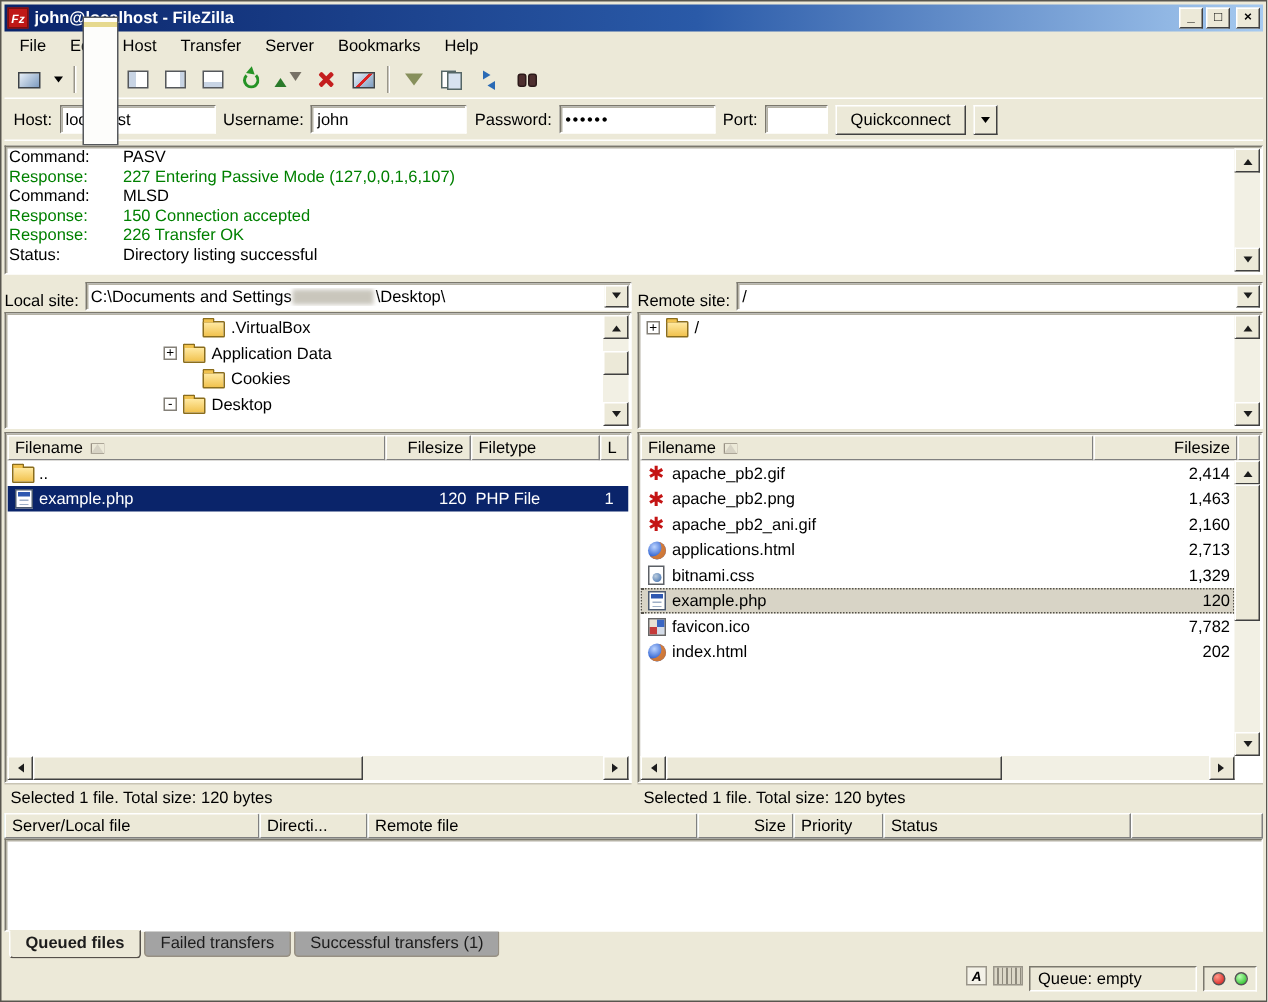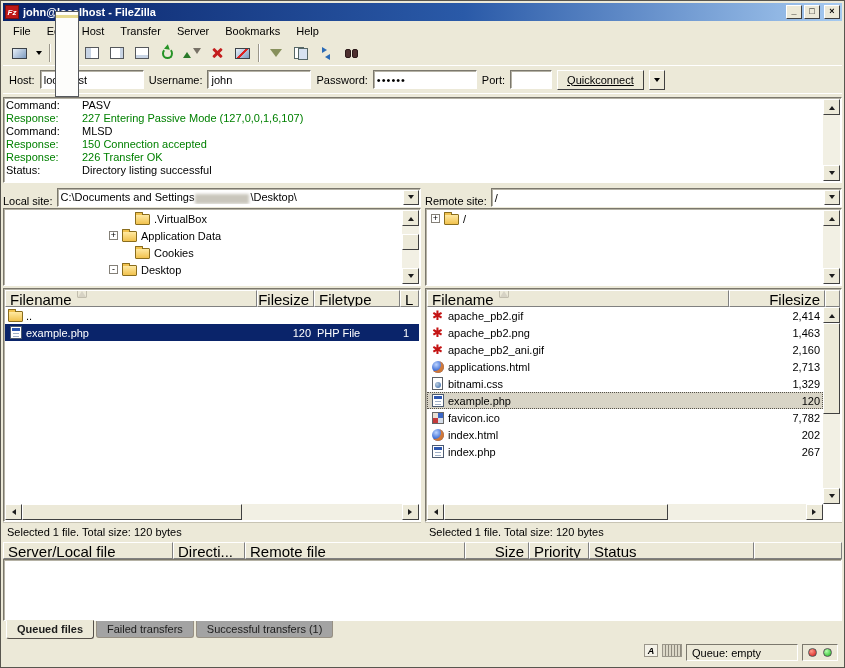--- a/index.html
+++ b/index.html
@@ -54,21 +54,21 @@
 
   
   .quickbar{height:28px;flex:none;display:flex;align-items:center;gap:5px;padding:0 6px;font-size:11px;border-bottom:1px solid #fff;}
   .qlabel{flex:none;}
   .qinput{height:19px;background:#fff;border:1px solid;border-color:#7b786d #fff #fff #7b786d;box-shadow:inset 1px 1px 0 #b5b2a5;font-size:11px;padding:1px 3px;outline:none;}
   .qinput.host{width:104px;}
   .qinput.user{width:104px;}
   .qinput.pass{width:104px;letter-spacing:1px;}
   .qinput.port{width:42px;}
   .qc-btn{height:20px;background:#ece9d8;border:1px solid;border-color:#fff #404040 #404040 #fff;font-size:11px;padding:1px 9px;}
-  .qc-btn span{text-decoration:underline;}
+  .qc-btn span{}
   .qc-caret{width:16px;height:20px;background:#ece9d8;border:1px solid;border-color:#fff #404040 #404040 #fff;display:flex;align-items:center;justify-content:center;}
 
   
   .sunken{background:#fff;border:1px solid;border-color:#7b786d #fff #fff #7b786d;box-shadow:inset 1px 1px 0 #b5b2a5;}
 
   
   .log{flex:none;height:86px;margin:3px 0 2px 0;position:relative;font-size:11px;overflow:hidden;padding:1px 20px 1px 2px;}
   .log-line{display:flex;line-height:13px;white-space:nowrap;}
   .log-label{width:76px;flex:none;}
   .log-line.resp{color:#008000;}
@@ -110,21 +110,21 @@
   .i-php{position:relative;width:12px;height:13px;background:#fff;border:1px solid #4c5a70;}
   .i-php::before{content:"";display:block;height:3px;background:#2f58b0;margin:1px;}
   .i-php::after{content:"";position:absolute;left:2px;top:6px;right:2px;height:5px;background:repeating-linear-gradient(#9fb0c8 0 1px,transparent 1px 3px);}
   .i-css{position:relative;width:11px;height:13px;background:#fff;border:1px solid #5c6066;}
   .i-css::after{content:"";position:absolute;left:2px;top:4px;width:6px;height:6px;border-radius:50%;background:radial-gradient(circle at 35% 35%,#bcd,#3366aa);}
   .i-ico{width:12px;height:12px;border:1px solid #666;background:conic-gradient(#3a66c4 0 25%,#d4dce8 0 50%,#c43a3a 0 75%,#e8e0d4 0);}
 
   
   .listbox{flex:1;min-height:0;margin-top:2px;display:flex;flex-direction:column;position:relative;padding:1px;}
   .listheader{display:flex;height:17px;flex:none;background:#ece9d8;}
-  .hcell{border:1px solid;border-color:#fff #808080 #808080 #fff;background:#ece9d8;padding:0 4px;font-size:15px;display:flex;align-items:flex-start;overflow:hidden;white-space:nowrap;}
+  .hcell{border:1px solid;border-color:#fff #808080 #808080 #fff;background:#ece9d8;padding:0 4px;font-size:11px;display:flex;align-items:center;overflow:hidden;white-space:nowrap;}
   .hcell.num{justify-content:flex-end;}
   .sort-arrow{width:0;height:0;border-left:4px solid transparent;border-right:4px solid transparent;border-bottom:6px solid #d6d2c4;margin-left:6px;box-shadow:0 0 0 0.5px #979083;}
   .rows{flex:1;overflow:hidden;background:#fff;}
   .row{display:flex;height:17px;align-items:center;font-size:11px;}
   .cell{display:flex;align-items:center;gap:3px;padding:0 3px;overflow:hidden;white-space:nowrap;height:100%;}
   .cell.num{justify-content:flex-end;}
   .row.selected{background:#0a246a;color:#fff;}
   .row.inactive-sel{background:#d8d4c6;outline:1px dotted #55524a;outline-offset:-1px;}
   .remote-rows{margin-right:17px;}
   .statusline{height:18px;flex:none;display:flex;align-items:center;padding:1px 4px 0 4px;font-size:11px;border-top:1px solid #c8c4b4;}
@@ -479,29 +479,20 @@
             </div>
           <div class="row">
               <span class="cell" style="width:302px">
                 <span class="ficon">
                   <span class="i-globe"></span>
                 </span>
                 <span>index.html</span>
               </span>
               <span class="cell num" style="width:96px">202</span>
             </div>
-          <div class="row">
-              <span class="cell" style="width:302px">
-                <span class="ficon">
-                  <span class="i-php"></span>
-                </span>
-                <span>index.php</span>
-              </span>
-              <span class="cell num" style="width:96px">267</span>
-            </div>
         </div>
         <div class="vscroll" style="top:18px;bottom:17px;">
           <div class="sbtn">
               <span class="arr up"></span>
             </div>
           <div class="strack">
               <div class="sthumb" style="left:0;right:0;top:0;height:55%;"></div>
             </div>
           <div class="sbtn">
               <span class="arr down"></span>

